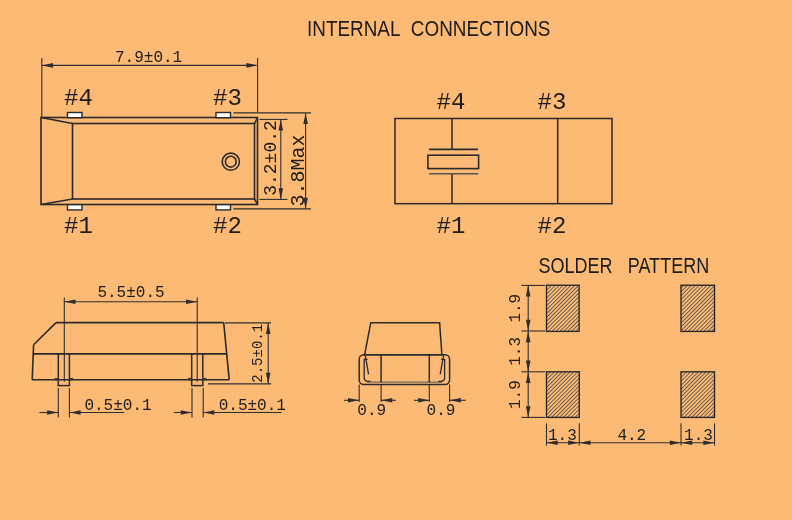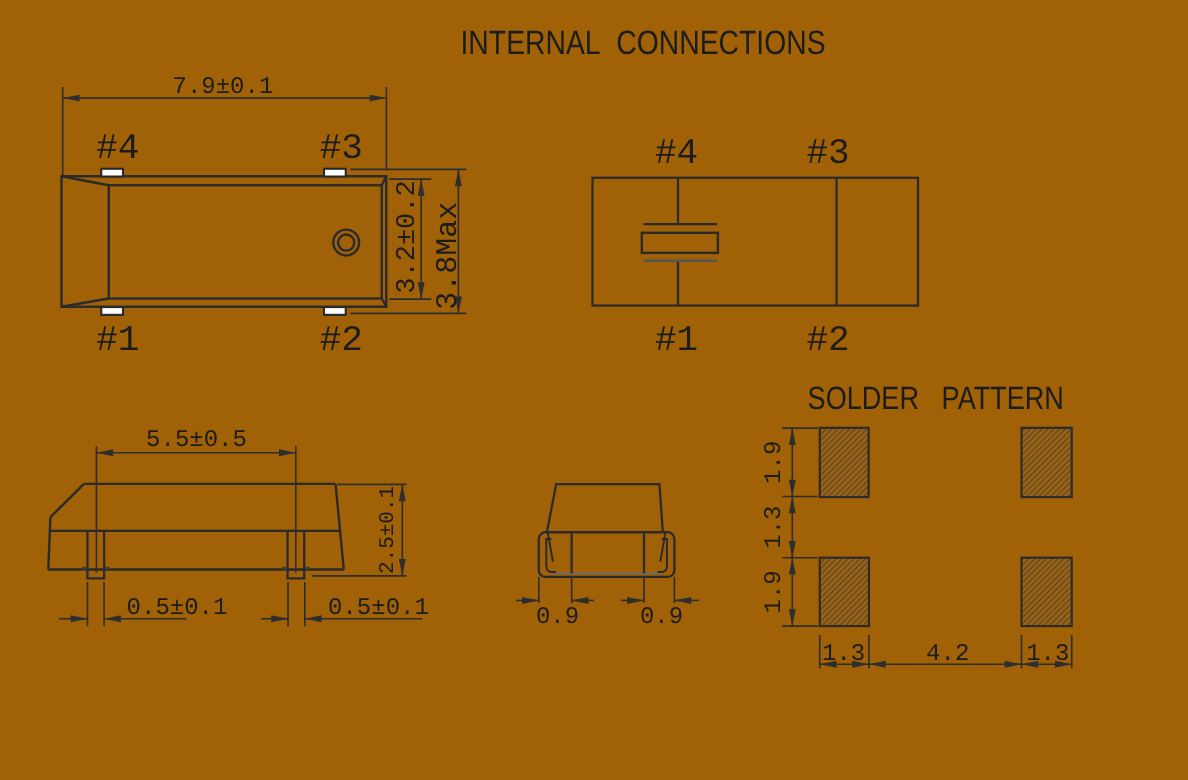--- a/index.html
+++ b/index.html
@@ -1,16 +1,16 @@
 <!DOCTYPE html>
 <html><head>
 <meta charset="utf-8">
 <style>
 html,body{margin:0;padding:0;background:#fff;}
-#page{position:relative;width:792px;height:520px;background:#a16207;overflow:hidden;}
+#page{position:relative;width:792px;height:520px;background:#fdba74;overflow:hidden;}
 text{font-family:"Liberation Mono",monospace;fill:#1c1c1c;}
 .ts{font-family:"Liberation Sans",sans-serif;fill:#1c1c1c;}
 </style>
 </head>
 <body>
 <div id="page">
 <svg width="792" height="520" viewBox="0 0 792 520">
 <defs>
 <pattern id="hat" patternUnits="userSpaceOnUse" width="2.75" height="2.75" patternTransform="rotate(-45)">
 <rect x="0" y="0" width="2.75" height="0.78" fill="#474747"></rect>

